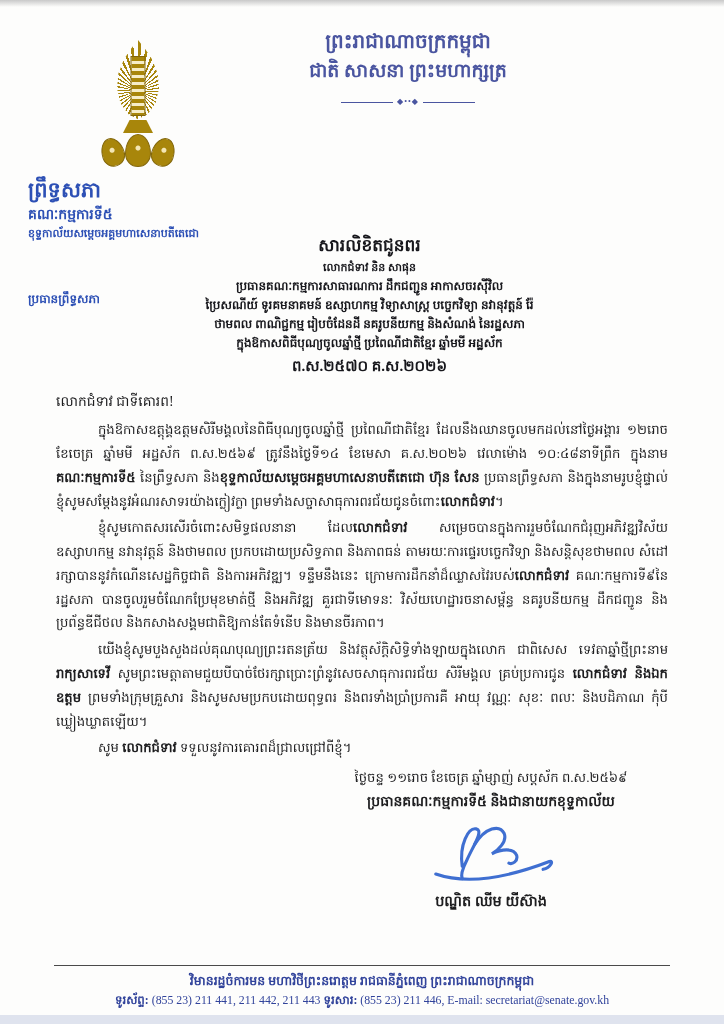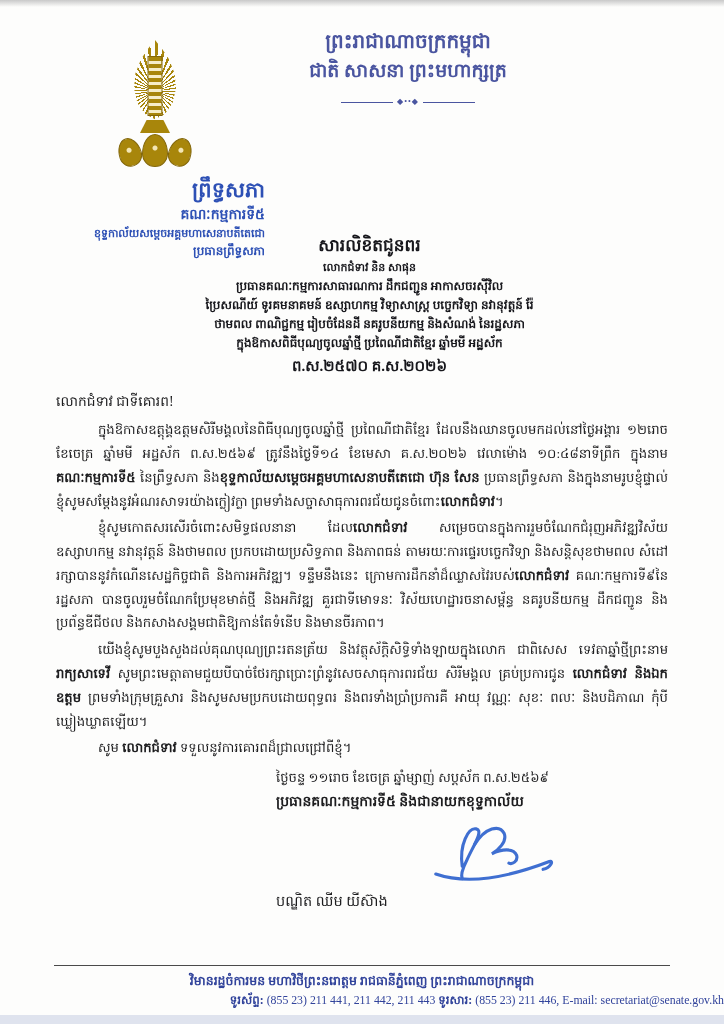--- a/index.html
+++ b/index.html
@@ -10,41 +10,41 @@
   html,body{background:#e9e9e9;}
   body{font-family:"Liberation Serif","DejaVu Serif",serif;}
   .page{position:relative;width:724px;height:1024px;margin:0 auto;background:#fdfdfc;
         overflow:hidden;color:var(--text);}
   .scan-top{position:absolute;top:0;left:0;right:0;height:7px;
         background:linear-gradient(#c9c9c9,#fdfdfc);}
   .scan-bottom{position:absolute;bottom:0;left:0;right:0;height:9px;background:#dfe3ee;}
 
   
   .header{position:relative;height:232px;}
-  .lh-left{position:absolute;left:45px;top:40px;width:220px;text-align:right;color:var(--lhblue);}
+  .lh-left{position:absolute;left:28px;top:40px;width:220px;text-align:left;color:var(--lhblue);}
   .emblem{position:relative;width:86px;height:130px;margin:0 auto 6px;}
   .emblem-burst{position:absolute;left:8px;top:0;width:70px;height:88px;
       background:repeating-conic-gradient(from -90deg at 50% 58%, var(--gold) 0deg 4deg, #fdfdfc 4deg 10deg);
       clip-path:polygon(50% 0%,60% 10%,70% 22%,78% 38%,80% 55%,75% 72%,64% 84%,50% 90%,36% 84%,25% 72%,20% 55%,22% 38%,30% 22%,40% 10%);}
   .emblem-core{position:absolute;left:50%;top:16px;transform:translateX(-50%);width:15px;height:60px;
       background:repeating-linear-gradient(to bottom,var(--gold) 0 4px,#f6edc8 4px 7px);
       border:1px solid var(--gold-dark);}
   .emblem-pedestal{position:absolute;left:50%;top:80px;transform:translateX(-50%);width:30px;height:13px;
       background:var(--gold);clip-path:polygon(22% 0,78% 0,100% 100%,0 100%);}
   .emblem-base{position:absolute;left:0;top:94px;width:100%;display:flex;justify-content:center;gap:2px;}
   .leaf{width:23px;height:29px;border:1px solid var(--gold-dark);
       background:radial-gradient(circle at 50% 42%,#f3e6b5 2px,var(--gold) 3px);
       border-radius:50% 50% 50% 50%/60% 60% 40% 40%;}
   .leaf.l{transform:rotate(-18deg) translateY(4px);}
   .leaf.r{transform:rotate(18deg) translateY(4px);}
   .leaf.c{width:26px;height:33px;}
   .lh-line1{font-size:21px;font-weight:700;line-height:1.35;}
   .lh-line2{font-size:14px;font-weight:700;line-height:1.5;}
   .lh-line3{font-size:11px;font-weight:700;line-height:1.5;}
-  .lh-line4{font-size:12px;font-weight:700;line-height:1.5;}
+  .lh-line4{font-size:12px;font-weight:700;line-height:1.5;margin-top:48px;}
 
   .kingdom{position:absolute;left:232px;top:26px;width:352px;text-align:center;color:var(--violet);}
   .k1{font-size:20px;font-weight:700;line-height:1.5;}
   .k2{font-size:19px;font-weight:700;line-height:1.6;}
   .divider{display:flex;align-items:center;justify-content:center;margin-top:12px;}
   .divider .dl{width:52px;height:1px;background:var(--violet);}
   .divider .dg{font-size:8px;color:var(--violet);letter-spacing:1px;padding:0 4px;line-height:1;}
 
   
   .title-block{text-align:center;font-weight:700;color:#17171c;line-height:1.6;padding-left:15px;}
@@ -55,30 +55,30 @@
 
   
   .body-text{margin:12px 56px 0;font-size:13.2px;line-height:1.8;text-align:justify;}
   .salutation{font-size:13.8px;margin-bottom:4px;}
   .para{text-indent:42px;margin-bottom:3px;}
   .closing{text-indent:42px;margin-top:2px;}
   .b{font-weight:700;}
   .ink{color:var(--ink);font-weight:700;font-style:italic;letter-spacing:1px;}
 
   
-  .sign-block{width:430px;margin:6px 18px 0 auto;font-size:13.2px;line-height:1.75;}
+  .sign-block{width:430px;margin:6px 18px 0 auto;text-align:center;font-size:13.2px;line-height:1.75;}
   .pos-title{font-weight:700;font-size:14px;margin-top:1px;}
   .signature-wrap{height:72px;display:flex;align-items:center;justify-content:center;margin:2px 0 0;}
-  .signatory{font-weight:400;font-size:14.5px;}
+  .signatory{font-weight:700;font-size:14.5px;}
 
   
   .footer{position:absolute;left:0;right:0;bottom:14px;text-align:center;color:var(--navy);}
   .footer-rule{width:616px;margin:0 auto 6px;border-top:1.3px solid #4a4a4a;}
   .f1{font-size:12.5px;font-weight:700;line-height:1.55;}
-  .f2{font-size:11.8px;line-height:1.6;text-align:right;}
+  .f2{font-size:11.8px;line-height:1.6;}
   .f2 .b{font-weight:700;}
 </style>
 </head>
 <body>
 
 <div class="page">
   <div class="scan-top"></div>
 
   <header class="header">
     <div class="lh-left">

